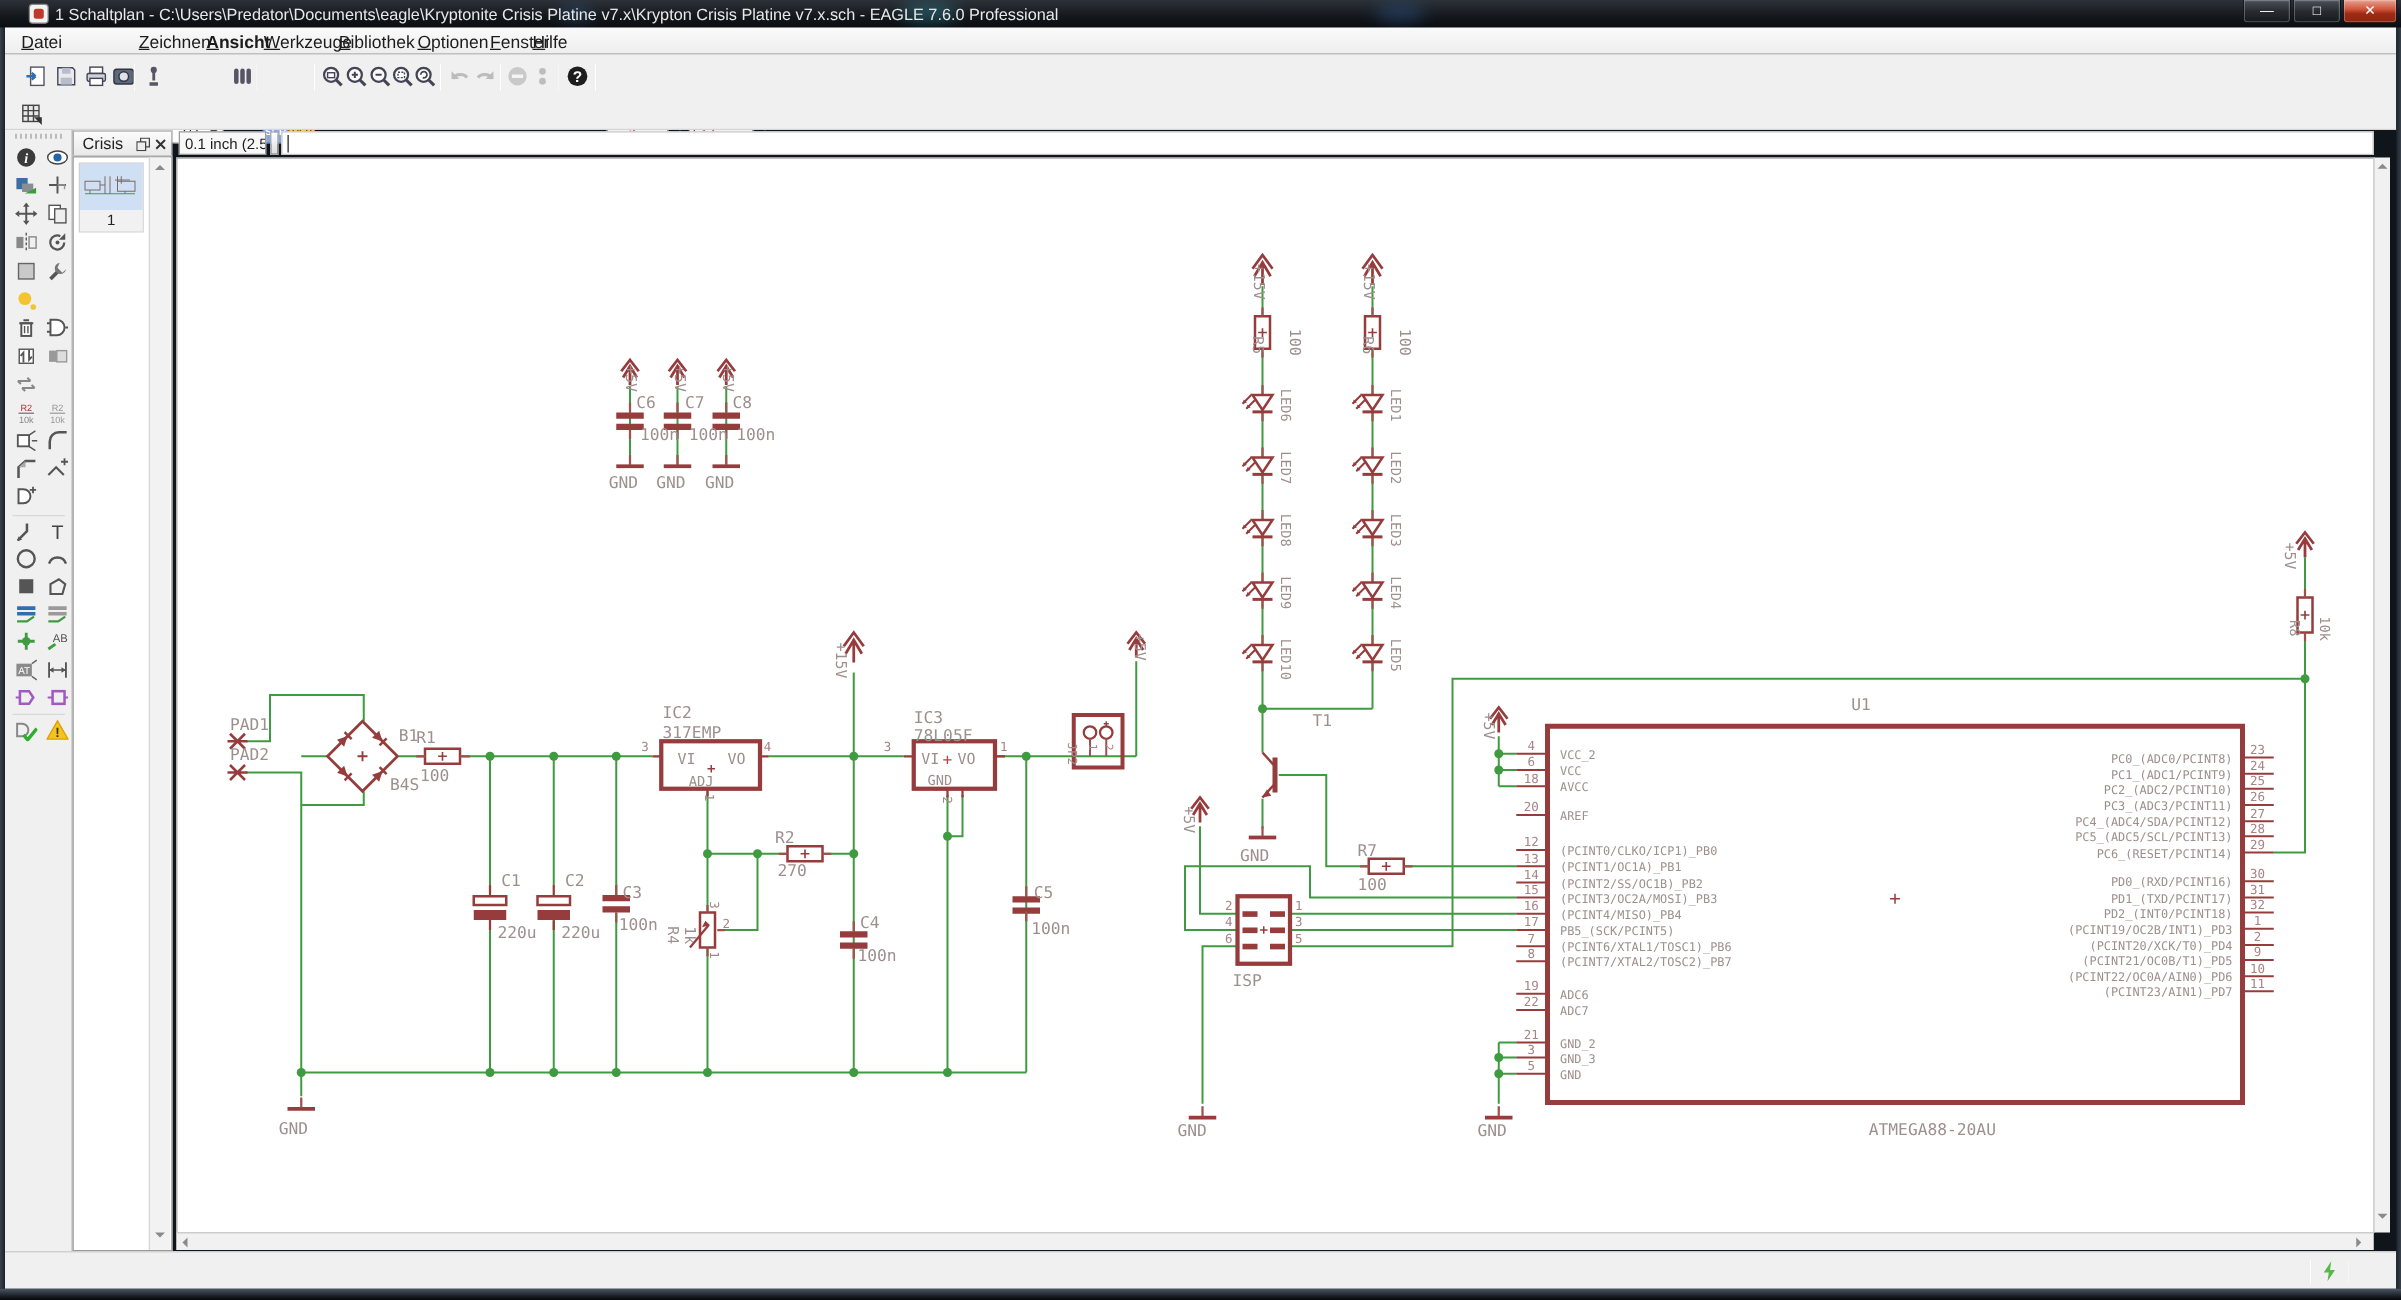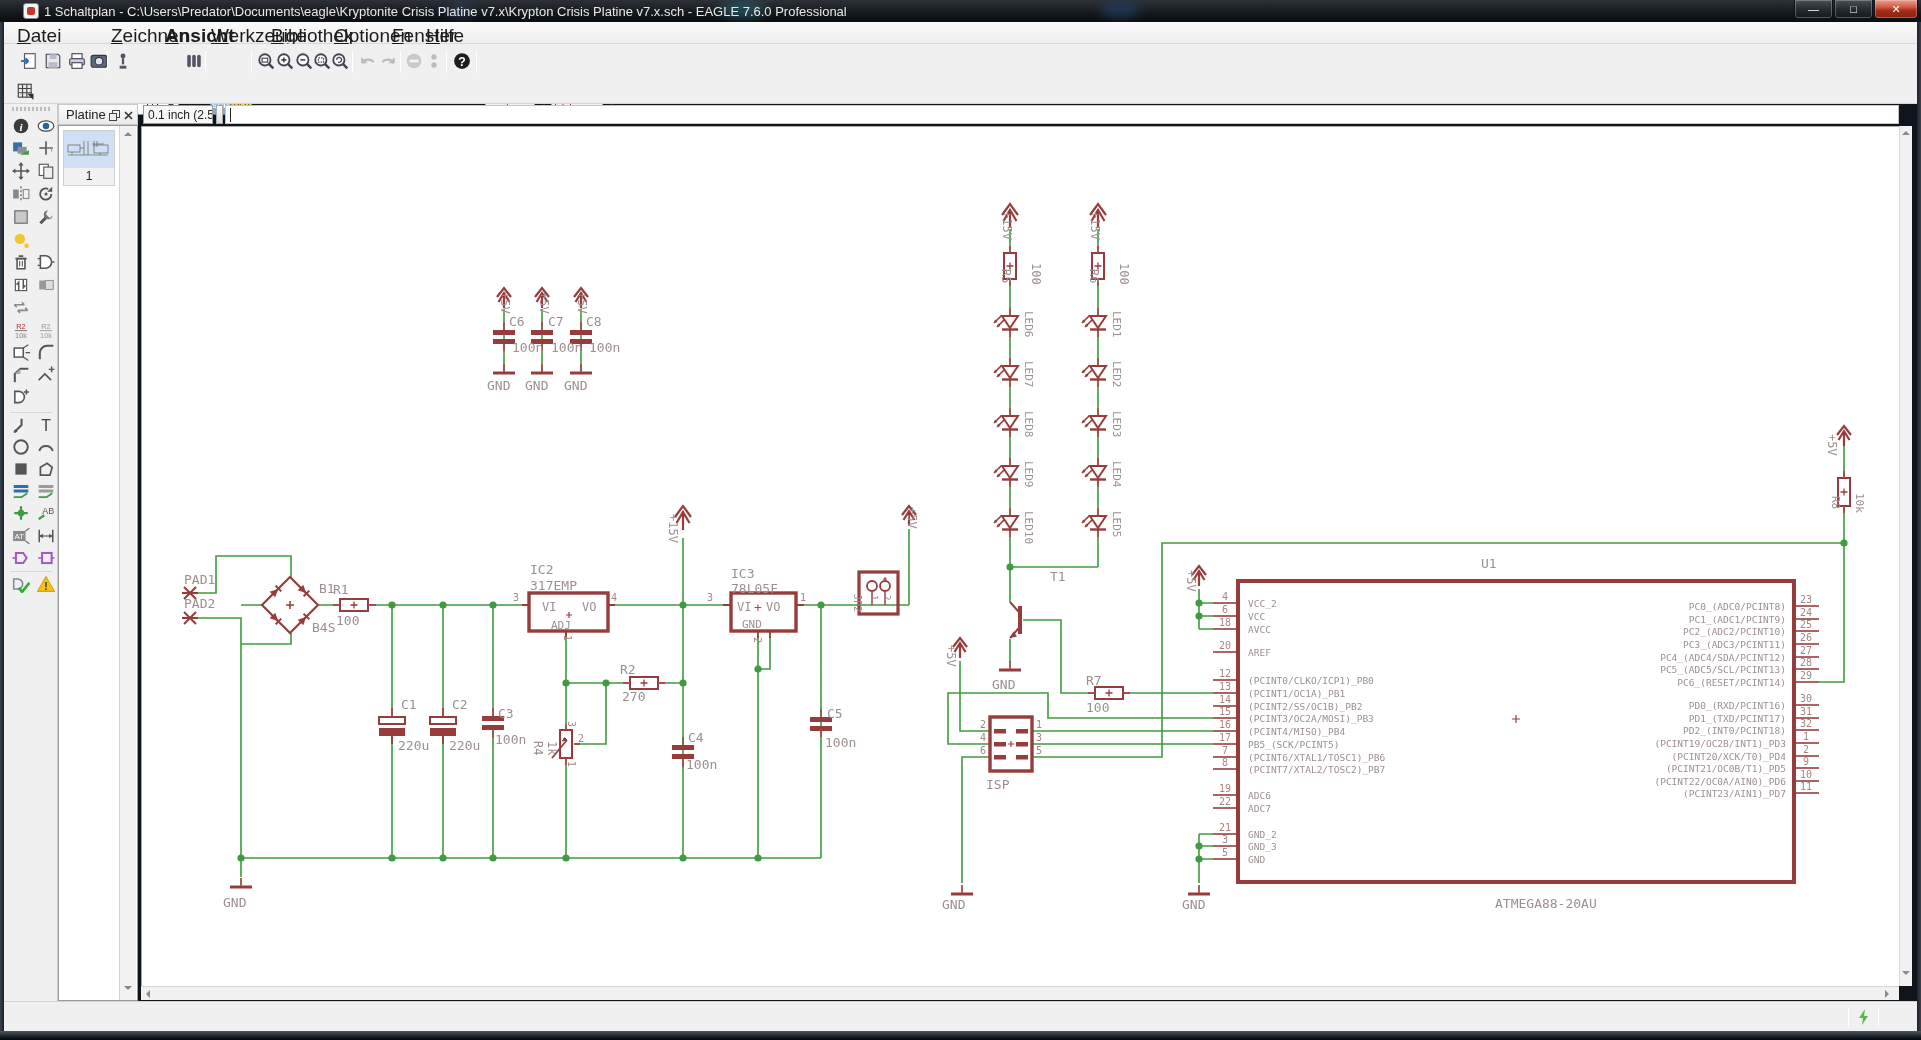--- a/index.html
+++ b/index.html
@@ -9,21 +9,21 @@
   
   #titlebar { left:0; top:0; width:1921px; height:22px; background:linear-gradient(#2c3138,#14181d 60%,#0a0d10); }
   #title-text { left:44px; top:4px; color:#e8e8e8; font-size:13px; white-space:nowrap; }
   #app-icon { left:23px; top:3px; width:16px; height:16px; background:#f4f4f4; border-radius:3px; border:1px solid #888; }
   #app-icon:before { content:""; position:absolute; left:3px; top:3px; width:8px; height:8px; background:#c0392b; border-radius:2px; }
   .glassblob { border-radius:50%; filter:blur(6px); opacity:.5; }
   .winbtn { top:0px; height:19px; border:1px solid #10131a; border-top:none; color:#fff; text-align:center; font-size:11px; line-height:18px; border-radius:0 0 4px 4px; background:linear-gradient(#4b5258,#272c31 50%,#16191d); box-shadow:inset 0 0 0 1px rgba(255,255,255,.25); }
   #btn-close { background:linear-gradient(#e8a091,#d0593f 40%,#a02c14 60%,#8c2410); }
   
   #menubar { left:4px; top:22px; width:1913px; height:22px; background:linear-gradient(#fafafa,#eeeeee); border-bottom:1px solid #d8d8d8; }
-  .menu-item { position:absolute; top:3px; font-size:19px; color:#1c1c1c; }
+  .menu-item { position:absolute; top:3px; font-size:14px; color:#1c1c1c; }
   
   #toolbar1 { left:4px; top:44px; width:1913px; height:36px; background:#f0f0f0; }
   #toolbar2 { left:4px; top:80px; width:1913px; height:24px; background:#f0f0f0; border-bottom:1px solid #d5d5d5; }
   .tbicon { position:absolute; width:18px; height:18px; }
   .tbsep { position:absolute; width:1px; height:22px; top:7px; background:#d0d0d0; border-right:1px solid #fff; }
   #combo { left:133px; top:51px; width:42px; height:20px; background:#fff; border:1px solid #8a8a8a; border-radius:2px; font-size:12px; color:#222; padding:2px 0 0 6px; }
   #combo .arr { position:absolute; right:3px; top:7px; width:0; height:0; border:4px solid transparent; border-top-color:#444; }
   .minibtn { position:absolute; top:51px; width:21px; height:20px; font-size:8px; font-weight:bold; text-align:center; line-height:20px; border-radius:2px; }
   #scrbtn { left:206px; background:#89a7d8; color:#fff; border:1px solid #5577aa; }
   #ulpbtn { left:227px; background:#e8c96a; color:#7a5a10; border:1px solid #b09030; }
@@ -345,21 +345,21 @@
       </svg>
       <svg width="18" height="18" viewBox="0 0 16 16" class="pal-icon" style="left: 33px; top: 471px;">
         <path d="M8 1.5L15.5 14.5H0.5z" fill="#f7c21e" stroke="#d9a400"></path>
         <text x="8" y="13" font-size="9.5" fill="#333" text-anchor="middle" font-weight="bold" font-family="Liberation Sans">!</text>
       </svg>
       <div class="pal-sep" style="top: 308px;"></div>
       <div class="pal-sep" style="top: 467px;"></div>
     </div>
 
   <div class="abs" id="panel-header">
-    <span>Platine</span>
+    <span>Crisis</span>
     <svg class="abs" style="left:50px;top:5px" width="11" height="11" viewBox="0 0 11 11">
         <rect x="3.5" y="0.5" width="7" height="7" fill="none" stroke="#444"></rect>
         <rect x="0.5" y="3.5" width="7" height="7" fill="#eee" stroke="#444"></rect>
       </svg>
     <svg class="abs" style="left:64px;top:5px" width="11" height="11" viewBox="0 0 11 11">
         <path d="M2 2l7 7M9 2L2 9" stroke="#333" stroke-width="1.6"></path>
       </svg>
   </div>
   <div class="abs" id="panel-body">
     <div class="abs" id="thumb">

